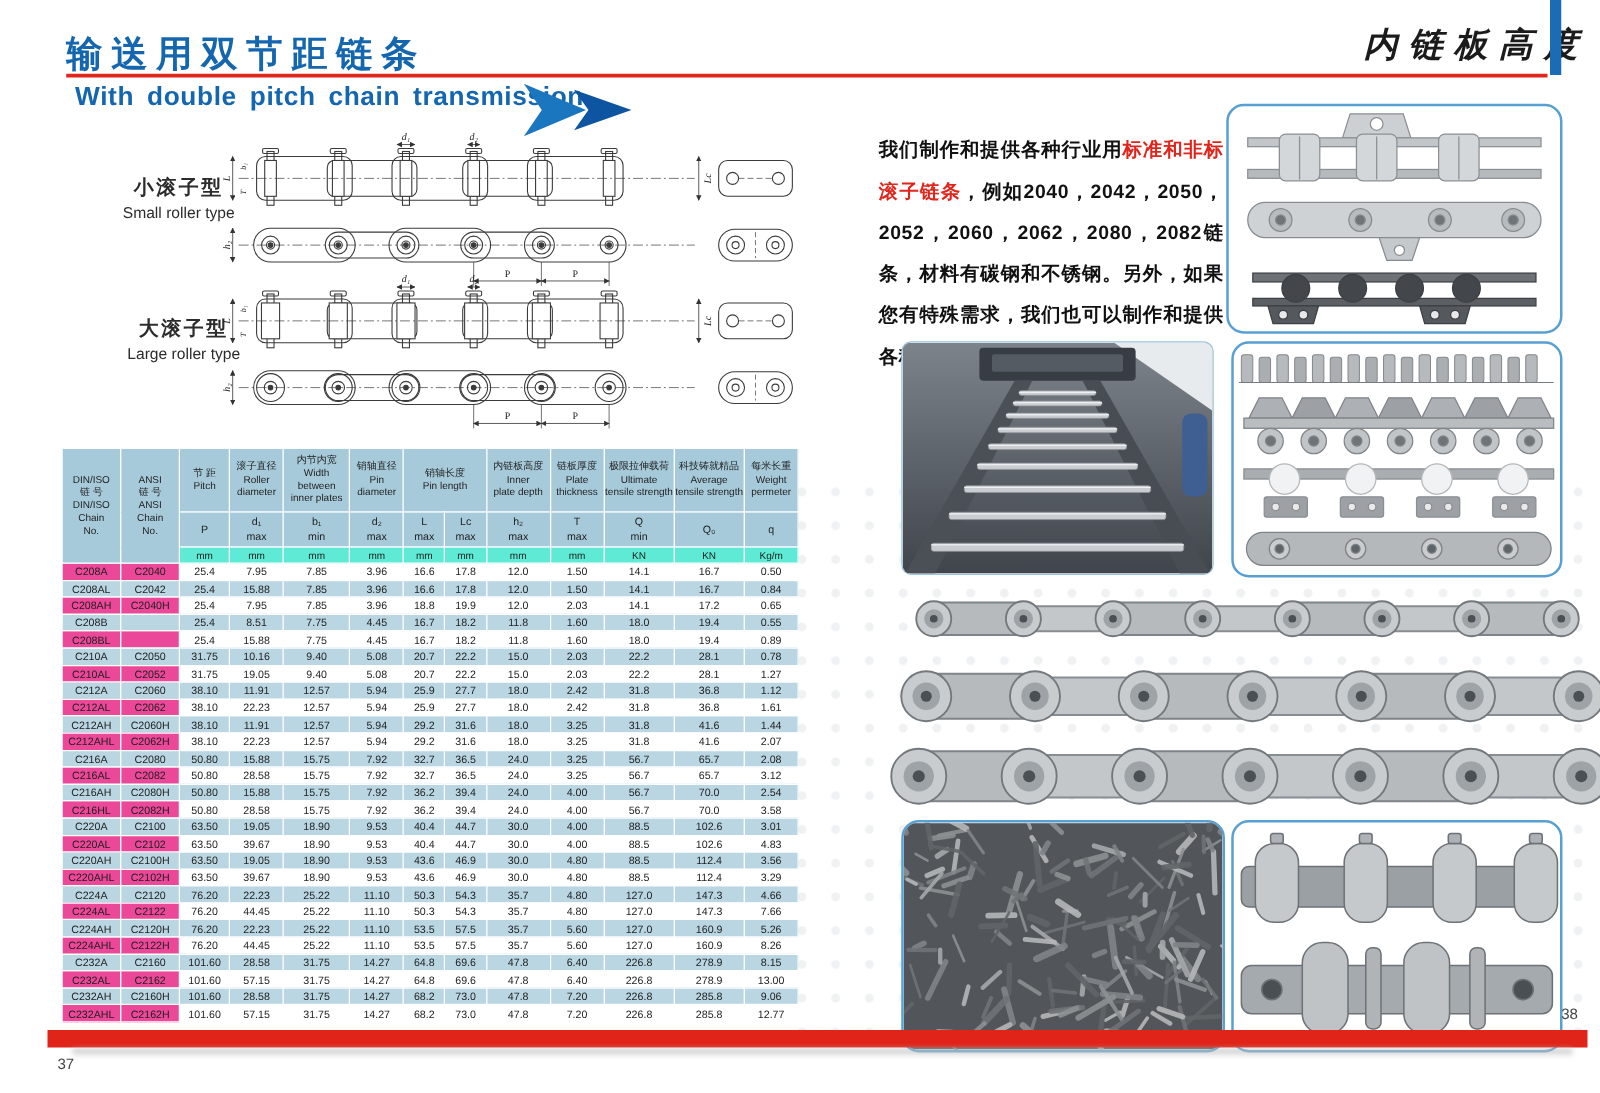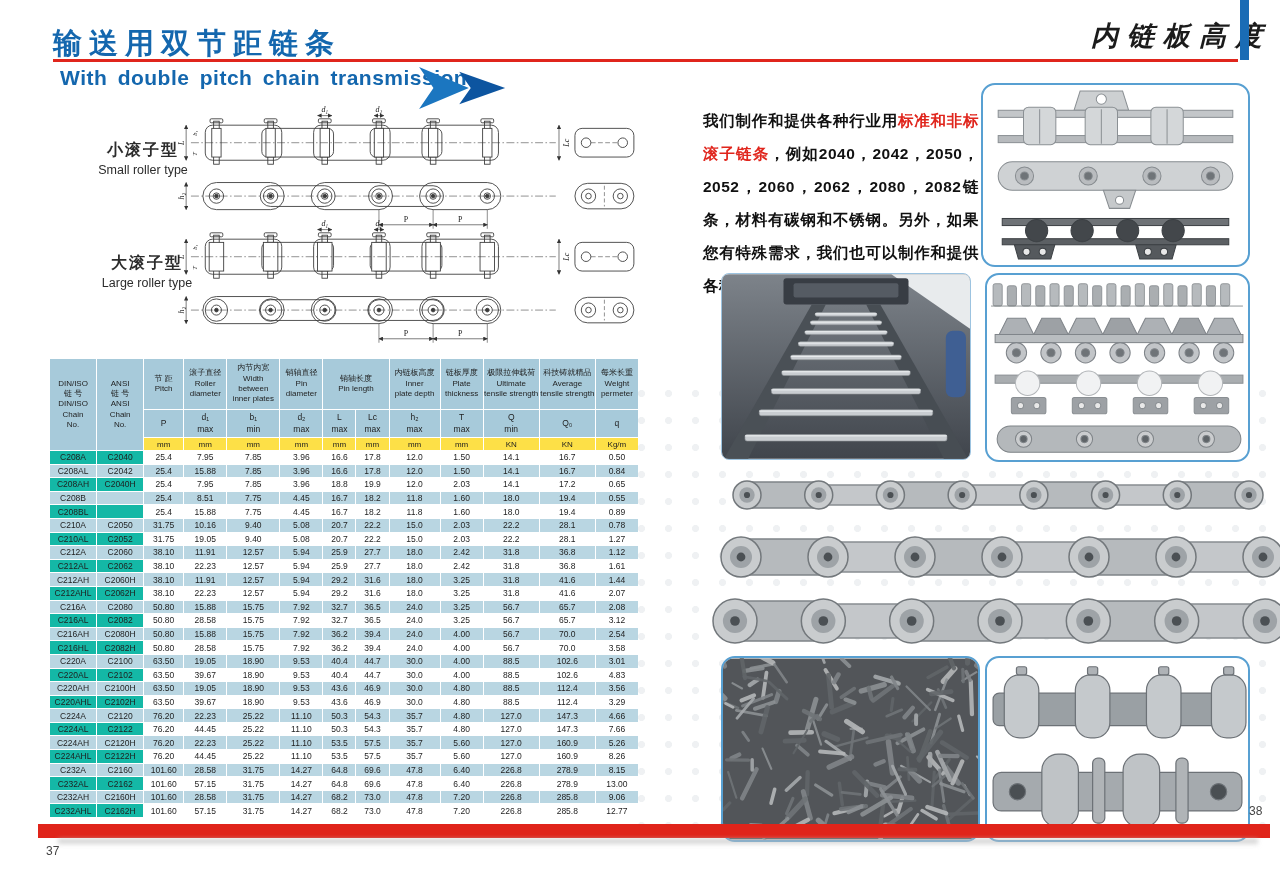--- a/index.html
+++ b/index.html
@@ -21,24 +21,24 @@
   .diag-label .en{font-size:12.5px;color:#2c2c2c;margin-top:2px;}
   .dlab1{left:60px;top:140px;} .dlab2{left:64px;top:253px;}
   .dsvg{position:absolute;width:478px;height:130px;}
   .dsvg1{left:162px;top:104px;} .dsvg2{left:162px;top:218px;}
   
   .spec{position:absolute;left:36px;top:358px;width:590px;border-collapse:collapse;table-layout:fixed;}
   .spec th,.spec td{border:1px solid #ffffff;padding:0;text-align:center;vertical-align:middle;
                     font-weight:normal;color:#1e1e1e;}
   .spec th{background:#a7cada;font-size:8px;line-height:1.3;white-space:pre-line;}
   .spec th.h1{height:50px;} .spec th.h2{height:27px;font-size:8.5px;}
-  .spec td.unit{background:#fde047;font-size:8px;height:12px;}
+  .spec td.unit{background:#5eead4;font-size:8px;height:12px;}
   .spec tbody td{font-size:8.5px;height:12.6px;background:#fff;}
   .spec tbody tr.alt td{background:#b9d6e2;}
-  .spec tbody td.cc{background:#14b8a6;text-align:center;}
+  .spec tbody td.cc{background:#ec4899;text-align:center;}
   
   .intro{position:absolute;left:690px;top:88px;width:276px;font-size:15.5px;font-weight:600;
          color:#111;text-align:justify;line-height:33px;letter-spacing:.5px;}
   .intro .hl{color:#e0251c;}
   .pbox{position:absolute;background:#fff;border:2px solid #58a0d2;border-radius:14px;overflow:hidden;}
   .pbox svg{display:block;width:100%;height:100%;}
   .box1{left:968px;top:83px;width:265px;height:180px;}
   .box2{left:708px;top:273px;width:248px;height:185px;border-radius:8px;border-width:1px;border-color:#9cc3e0;}
   .box3{left:972px;top:273px;width:261px;height:185px;}
   .box4{left:708px;top:656px;width:255px;height:182px;}

